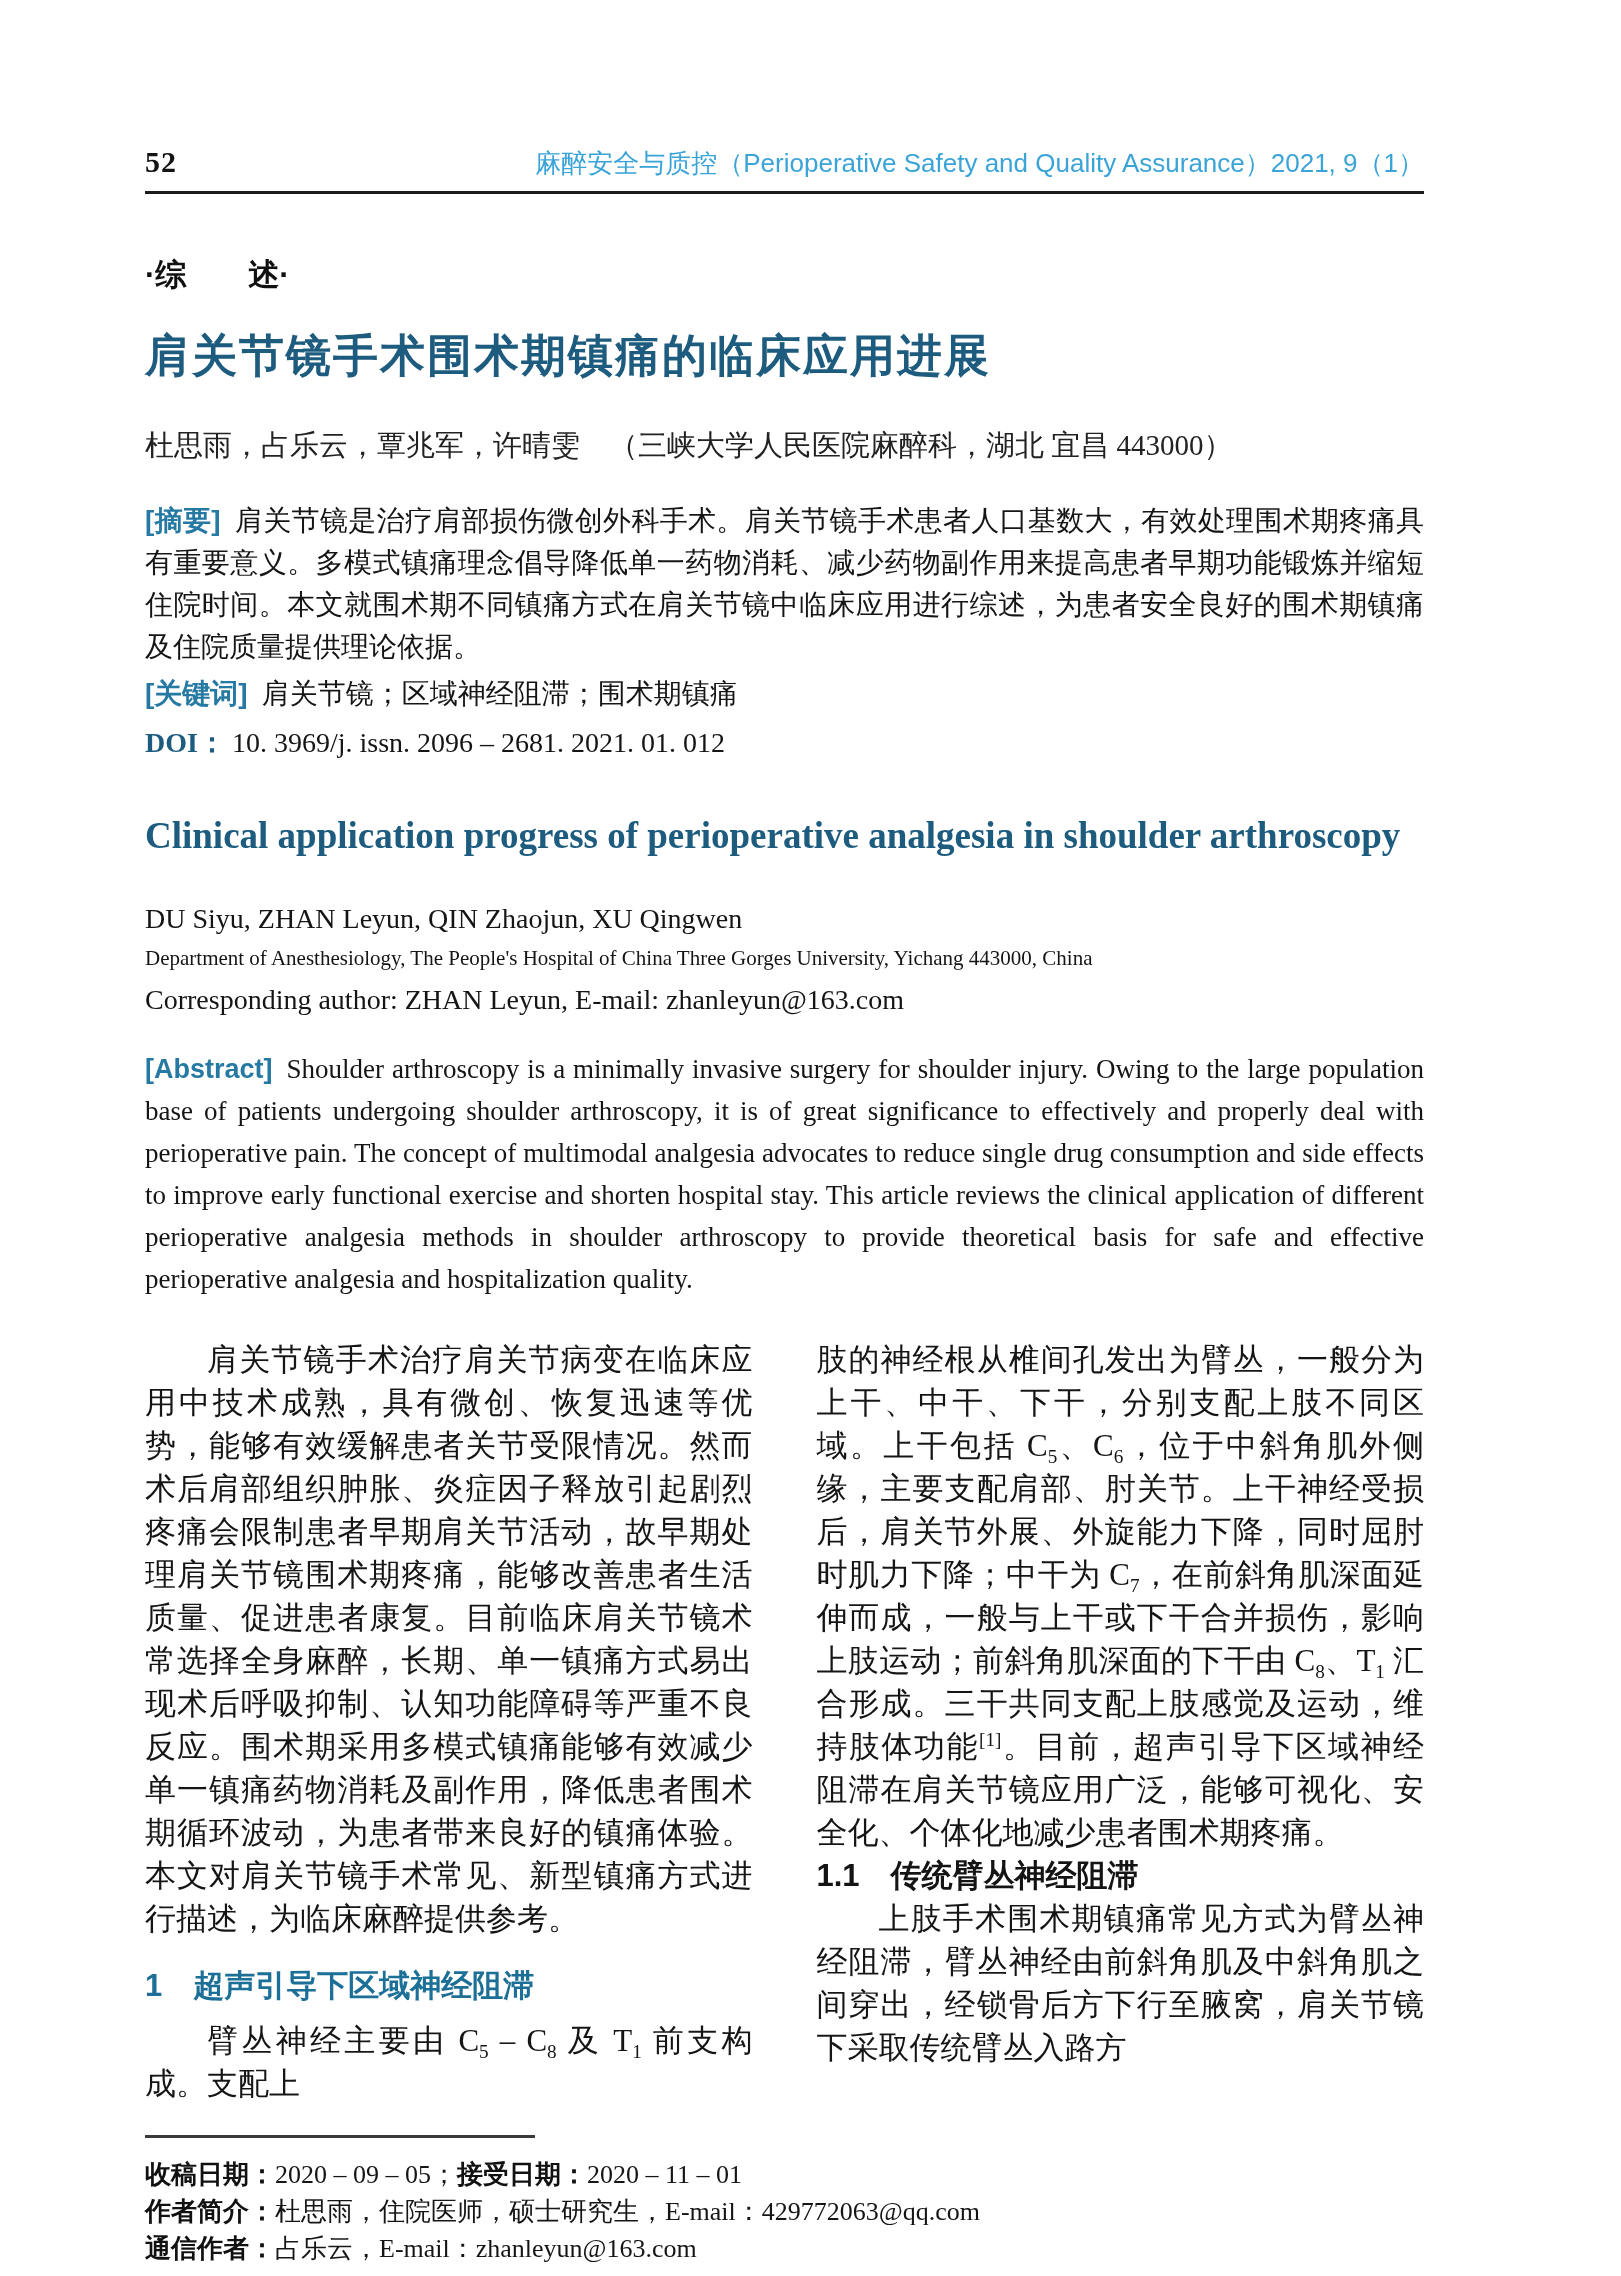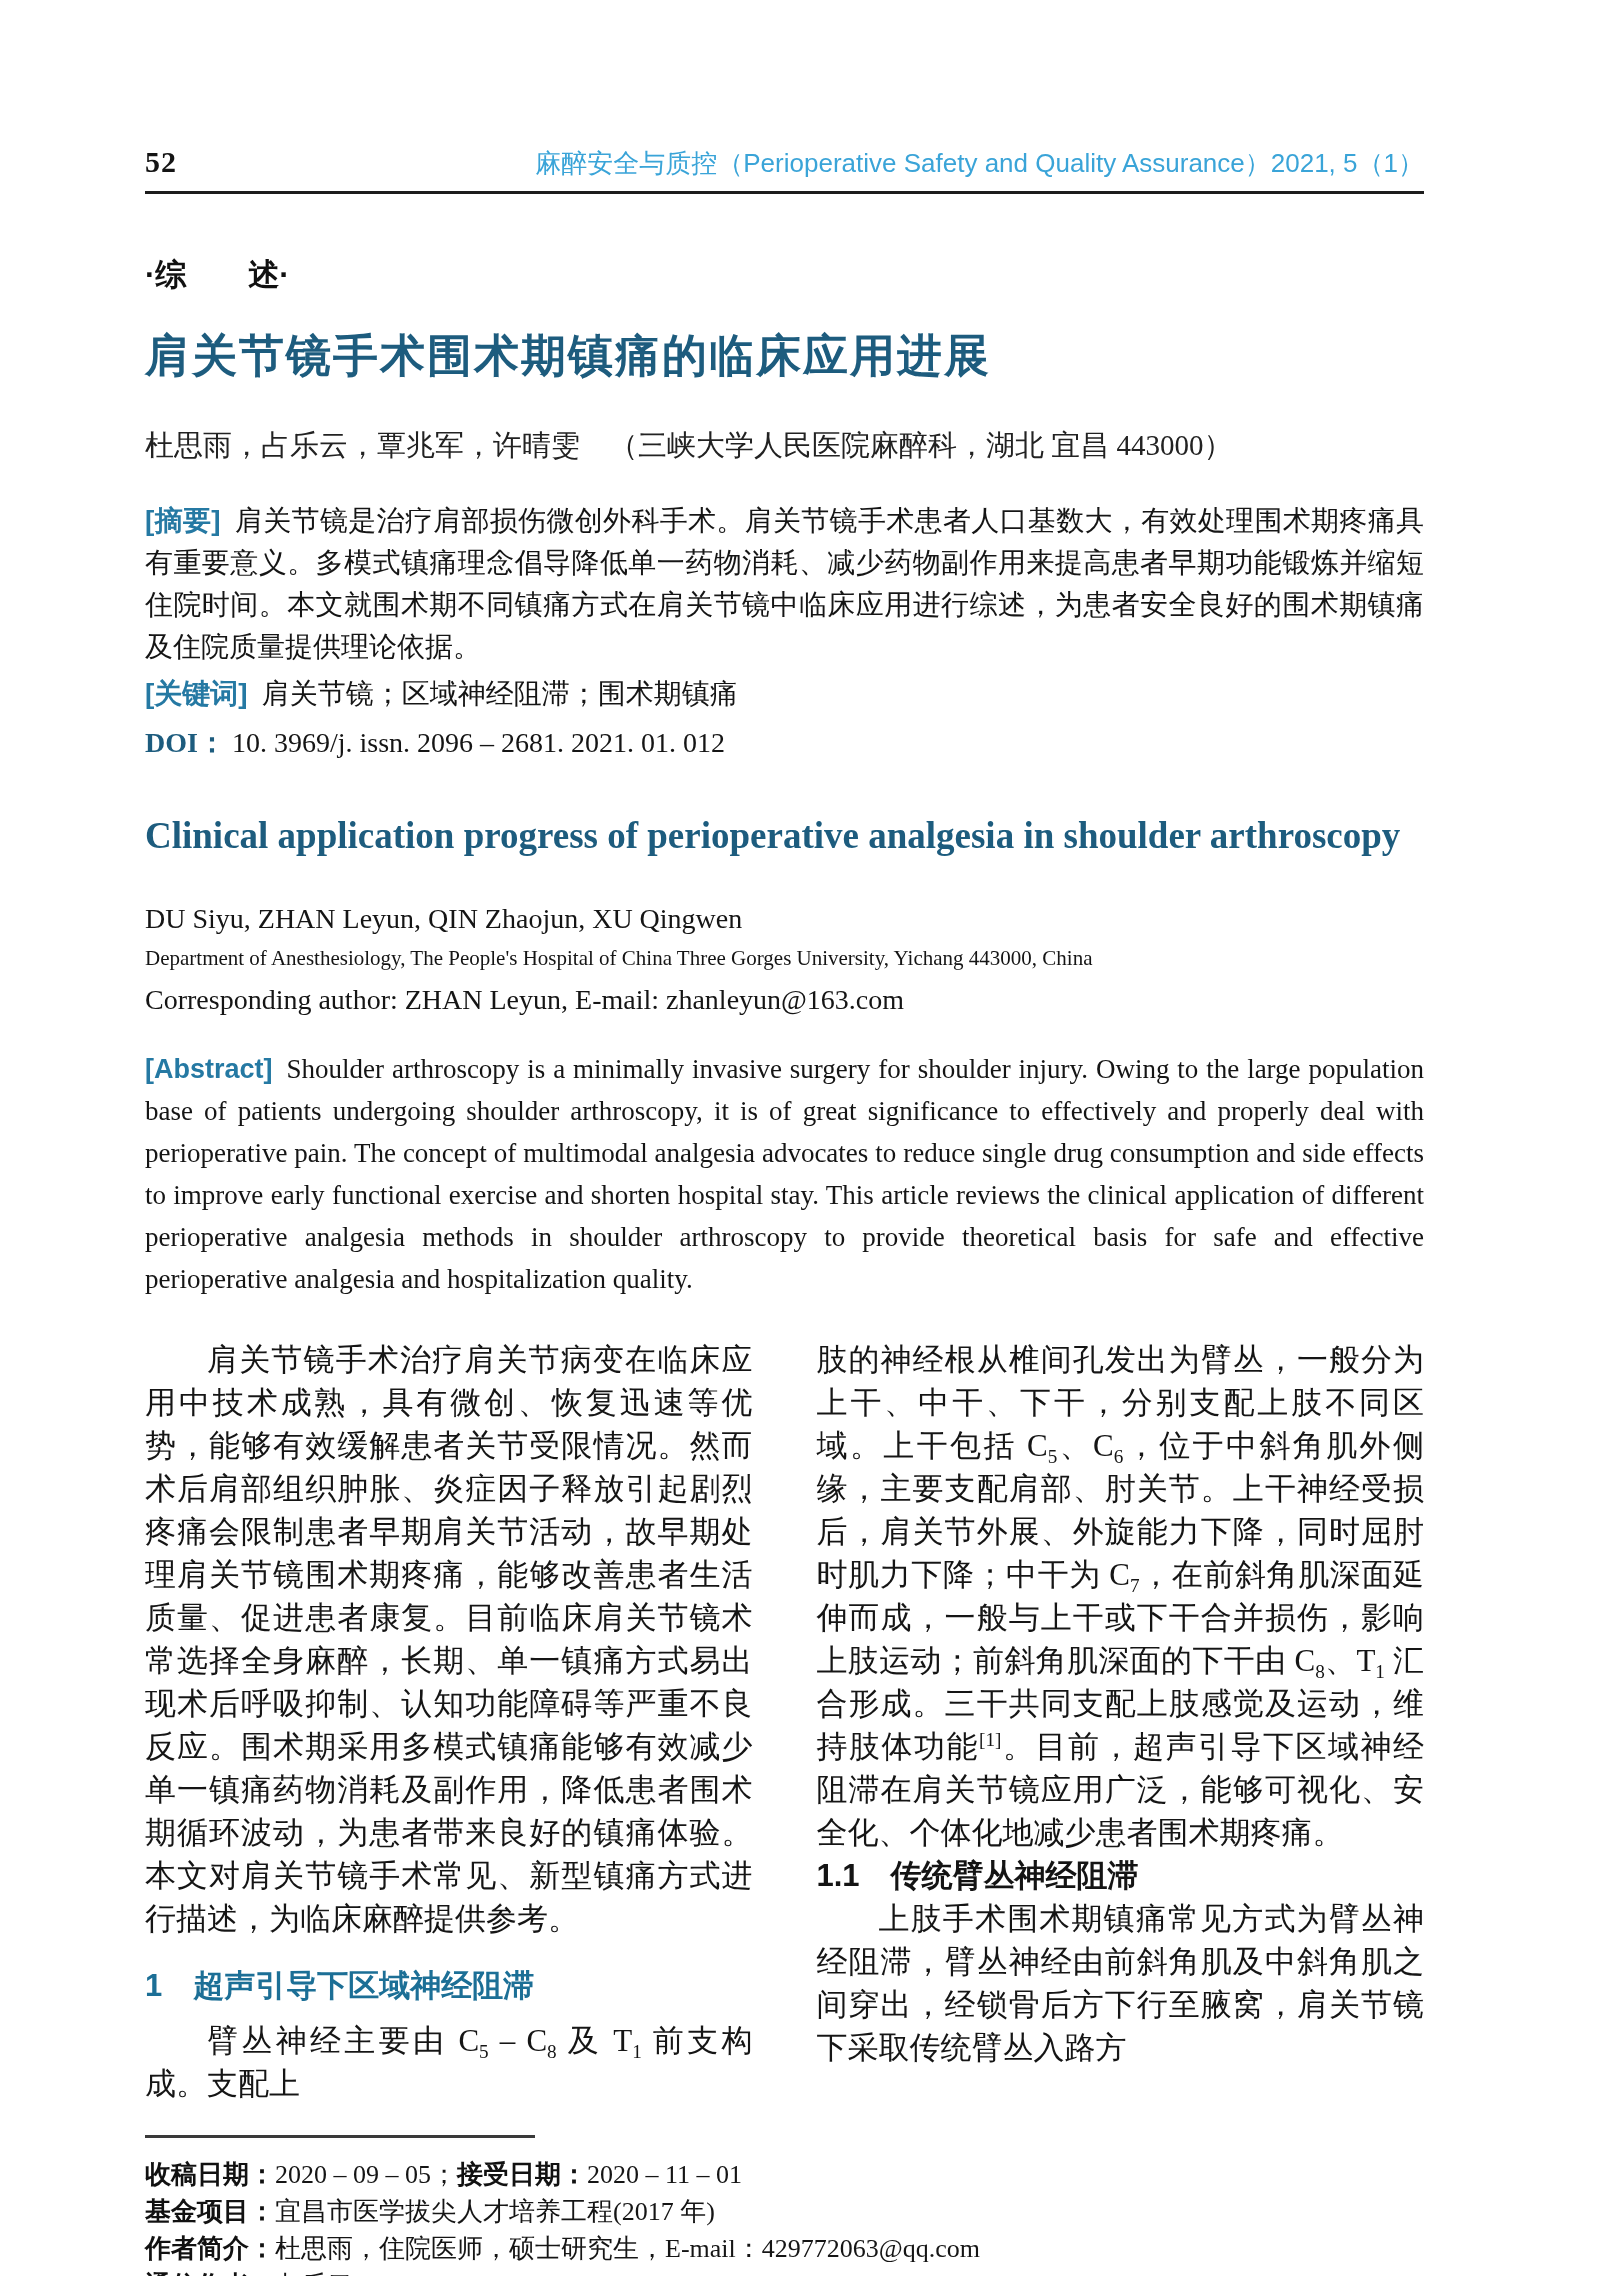--- a/index.html
+++ b/index.html
@@ -59,21 +59,21 @@
   .note-label { font-weight:bold; color:#111;
                 font-family:"Liberation Sans","DejaVu Sans",sans-serif; }
 </style>
 </head>
 <body>
 
 <div class="page">
 
   <div class="header-row">
     <span class="page-number">52</span>
-    <span class="journal-title">麻醉安全与质控（Perioperative Safety and Quality Assurance）2021, 5（1）</span>
+    <span class="journal-title">麻醉安全与质控（Perioperative Safety and Quality Assurance）2021, 9（1）</span>
   </div>
   <div class="header-rule"></div>
 
   <div class="section-mark">·综　　述·</div>
 
   <div class="cn-title">肩关节镜手术围术期镇痛的临床应用进展</div>
 
   <div class="cn-authors">杜思雨，占乐云，覃兆军，许晴雯　（三峡大学人民医院麻醉科，湖北 宜昌 443000）</div>
 
   <div class="abstract-cn">
@@ -109,20 +109,19 @@
         <div class="blk p-cont">肢的神经根从椎间孔发出为臂丛，一般分为上干、中干、下干，分别支配上肢不同区域。上干包括 C<sub>5</sub>、C<sub>6</sub>，位于中斜角肌外侧缘，主要支配肩部、肘关节。上干神经受损后，肩关节外展、外旋能力下降，同时屈肘时肌力下降；中干为 C<sub>7</sub>，在前斜角肌深面延伸而成，一般与上干或下干合并损伤，影响上肢运动；前斜角肌深面的下干由 C<sub>8</sub>、T<sub>1</sub> 汇合形成。三干共同支配上肢感觉及运动，维持肢体功能<sup>[1]</sup>。目前，超声引导下区域神经阻滞在肩关节镜应用广泛，能够可视化、安全化、个体化地减少患者围术期疼痛。</div>
         <div class="blk h2">1.1　传统臂丛神经阻滞</div>
         <div class="blk p">上肢手术围术期镇痛常见方式为臂丛神经阻滞，臂丛神经由前斜角肌及中斜角肌之间穿出，经锁骨后方下行至腋窝，肩关节镜下采取传统臂丛入路方</div>
       </div>
   </div>
 
   <div class="footnote-area">
     <div class="footnote-rule"></div>
     <div class="notes">
         <div class="note-line"><span class="note-label">收稿日期：</span><span>2020 – 09 – 05；</span><span class="note-label">接受日期：</span><span>2020 – 11 – 01</span></div>
-        <div class="note-line"><span class="note-label">基金项目：</span><span>宜昌市医学拔尖人才培养工程(2017 年)</span></div>
         <div class="note-line"><span class="note-label">作者简介：</span><span>杜思雨，住院医师，硕士研究生，E-mail：429772063@qq.com</span></div>
         <div class="note-line"><span class="note-label">通信作者：</span><span>占乐云，E-mail：zhanleyun@163.com</span></div>
       </div>
   </div>
 
 </div>
 
 
 </body></html>

